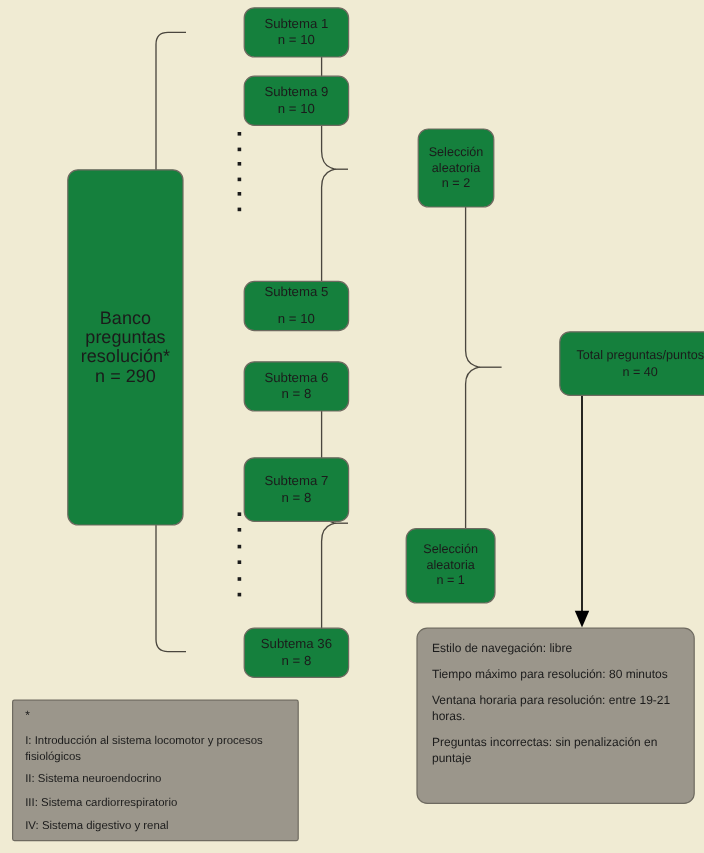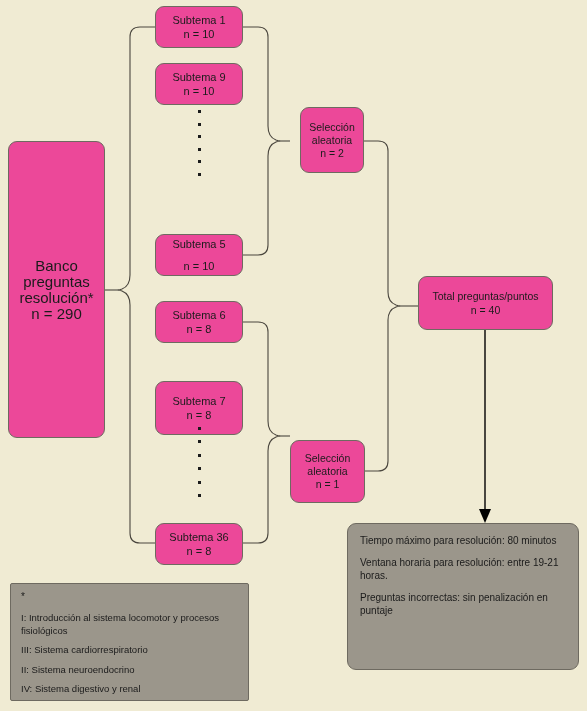--- a/index.html
+++ b/index.html
@@ -22,31 +22,32 @@
   svg.connectors {
     position: absolute;
     left: 0;
     top: 0;
     width: 587px;
     height: 711px;
     pointer-events: none;
   }
   .node {
     position: absolute;
-    background: #ec4899;
+    background: #15803d;
     border: 1px solid #6e6a60;
     border-radius: 9px;
     box-sizing: border-box;
     display: flex;
     flex-direction: column;
     align-items: center;
     justify-content: center;
     color: #1b1b1b;
     font-size: 11px;
     line-height: 14px;
+    margin-left: 48px;
   }
   .node .line {
     display: block;
     white-space: nowrap;
   }
   .bank-node {
     font-size: 15px;
     line-height: 16px;
   }
   .total-node {
@@ -198,26 +199,27 @@
     <span class="line">aleatoria</span>
     <span class="line">n = 1</span>
   </div>
 
   <div class="node total-node" style="left:418px; top:276px; width:135px; height:54px;">
     <span class="line">Total preguntas/puntos</span>
     <span class="line">n = 40</span>
   </div>
 
   <div class="panel" style="left:347px; top:523px; width:232px; height:147px;">
+    <p>Estilo de navegación: libre</p>
     <p>Tiempo máximo para resolución: 80 minutos</p>
     <p>Ventana horaria para resolución: entre 19-21 horas.</p>
     <p>Preguntas incorrectas: sin penalización en puntaje</p>
   </div>
 
   <div class="legend" style="left:10px; top:583px; width:239px; height:118px;">
     <p class="star">*</p>
     <p>I: Introducción al sistema locomotor y procesos fisiológicos</p>
+    <p>II: Sistema neuroendocrino</p>
     <p>III: Sistema cardiorrespiratorio</p>
-    <p>II: Sistema neuroendocrino</p>
     <p>IV: Sistema digestivo y renal</p>
   </div>
 
 </div>
 
 </body></html>

